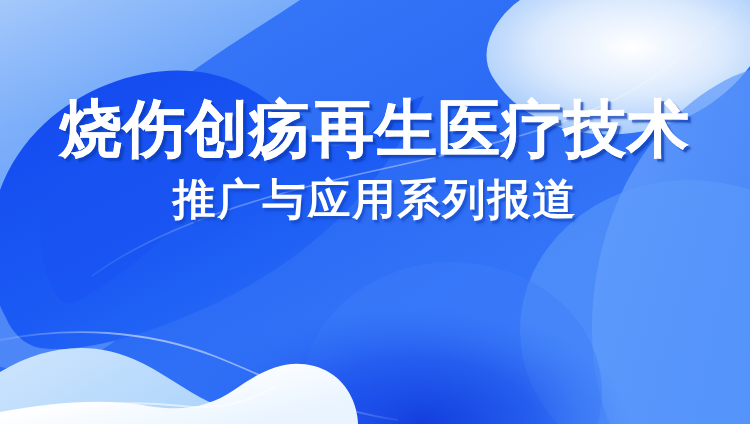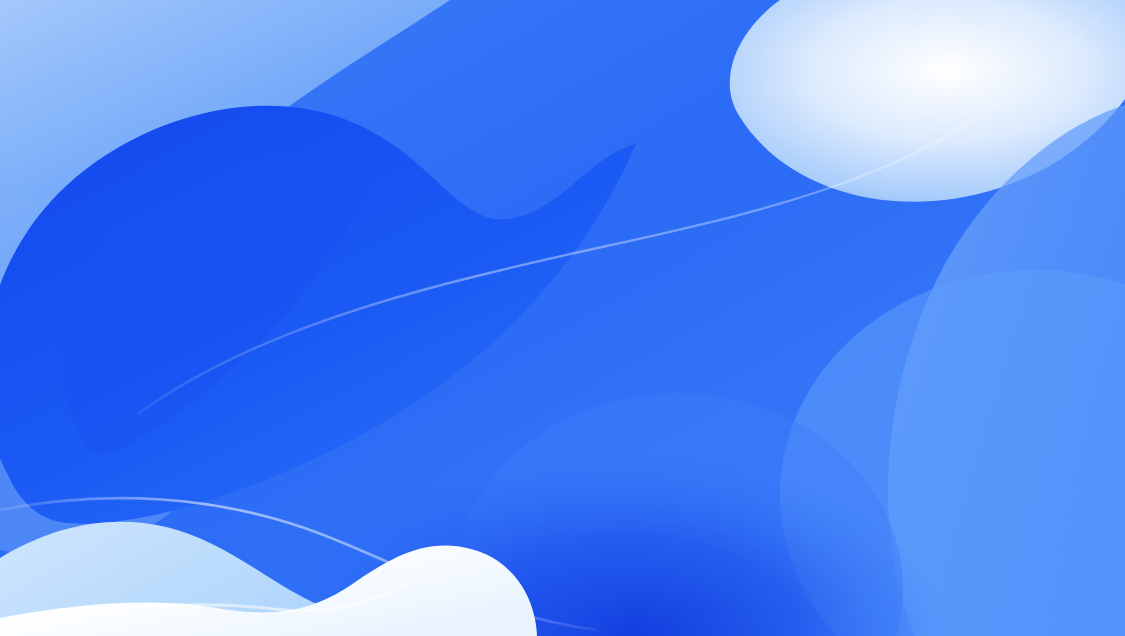--- a/index.html
+++ b/index.html
@@ -189,15 +189,17 @@
              C54,402 104,398 148,406
              C186,412 210,406 234,390
              C260,372 284,358 314,366
              C338,372 352,392 356,410
              C358,418 358,424 358,424 Z" fill="url(#gWaveWhite)"></path>
 
     <path d="M8,420 C70,404 130,400 182,406 C224,411 252,400 276,386" fill="none" stroke="#ffffff" stroke-width="2" opacity="0.55"></path>
   </svg>
 
   <div id="content">
+    <div id="main-title">烧伤创疡再生医疗技术</div>
+    <div id="sub-title">推广与应用系列报道</div>
   </div>
 
 </div>
 
 </body></html>

